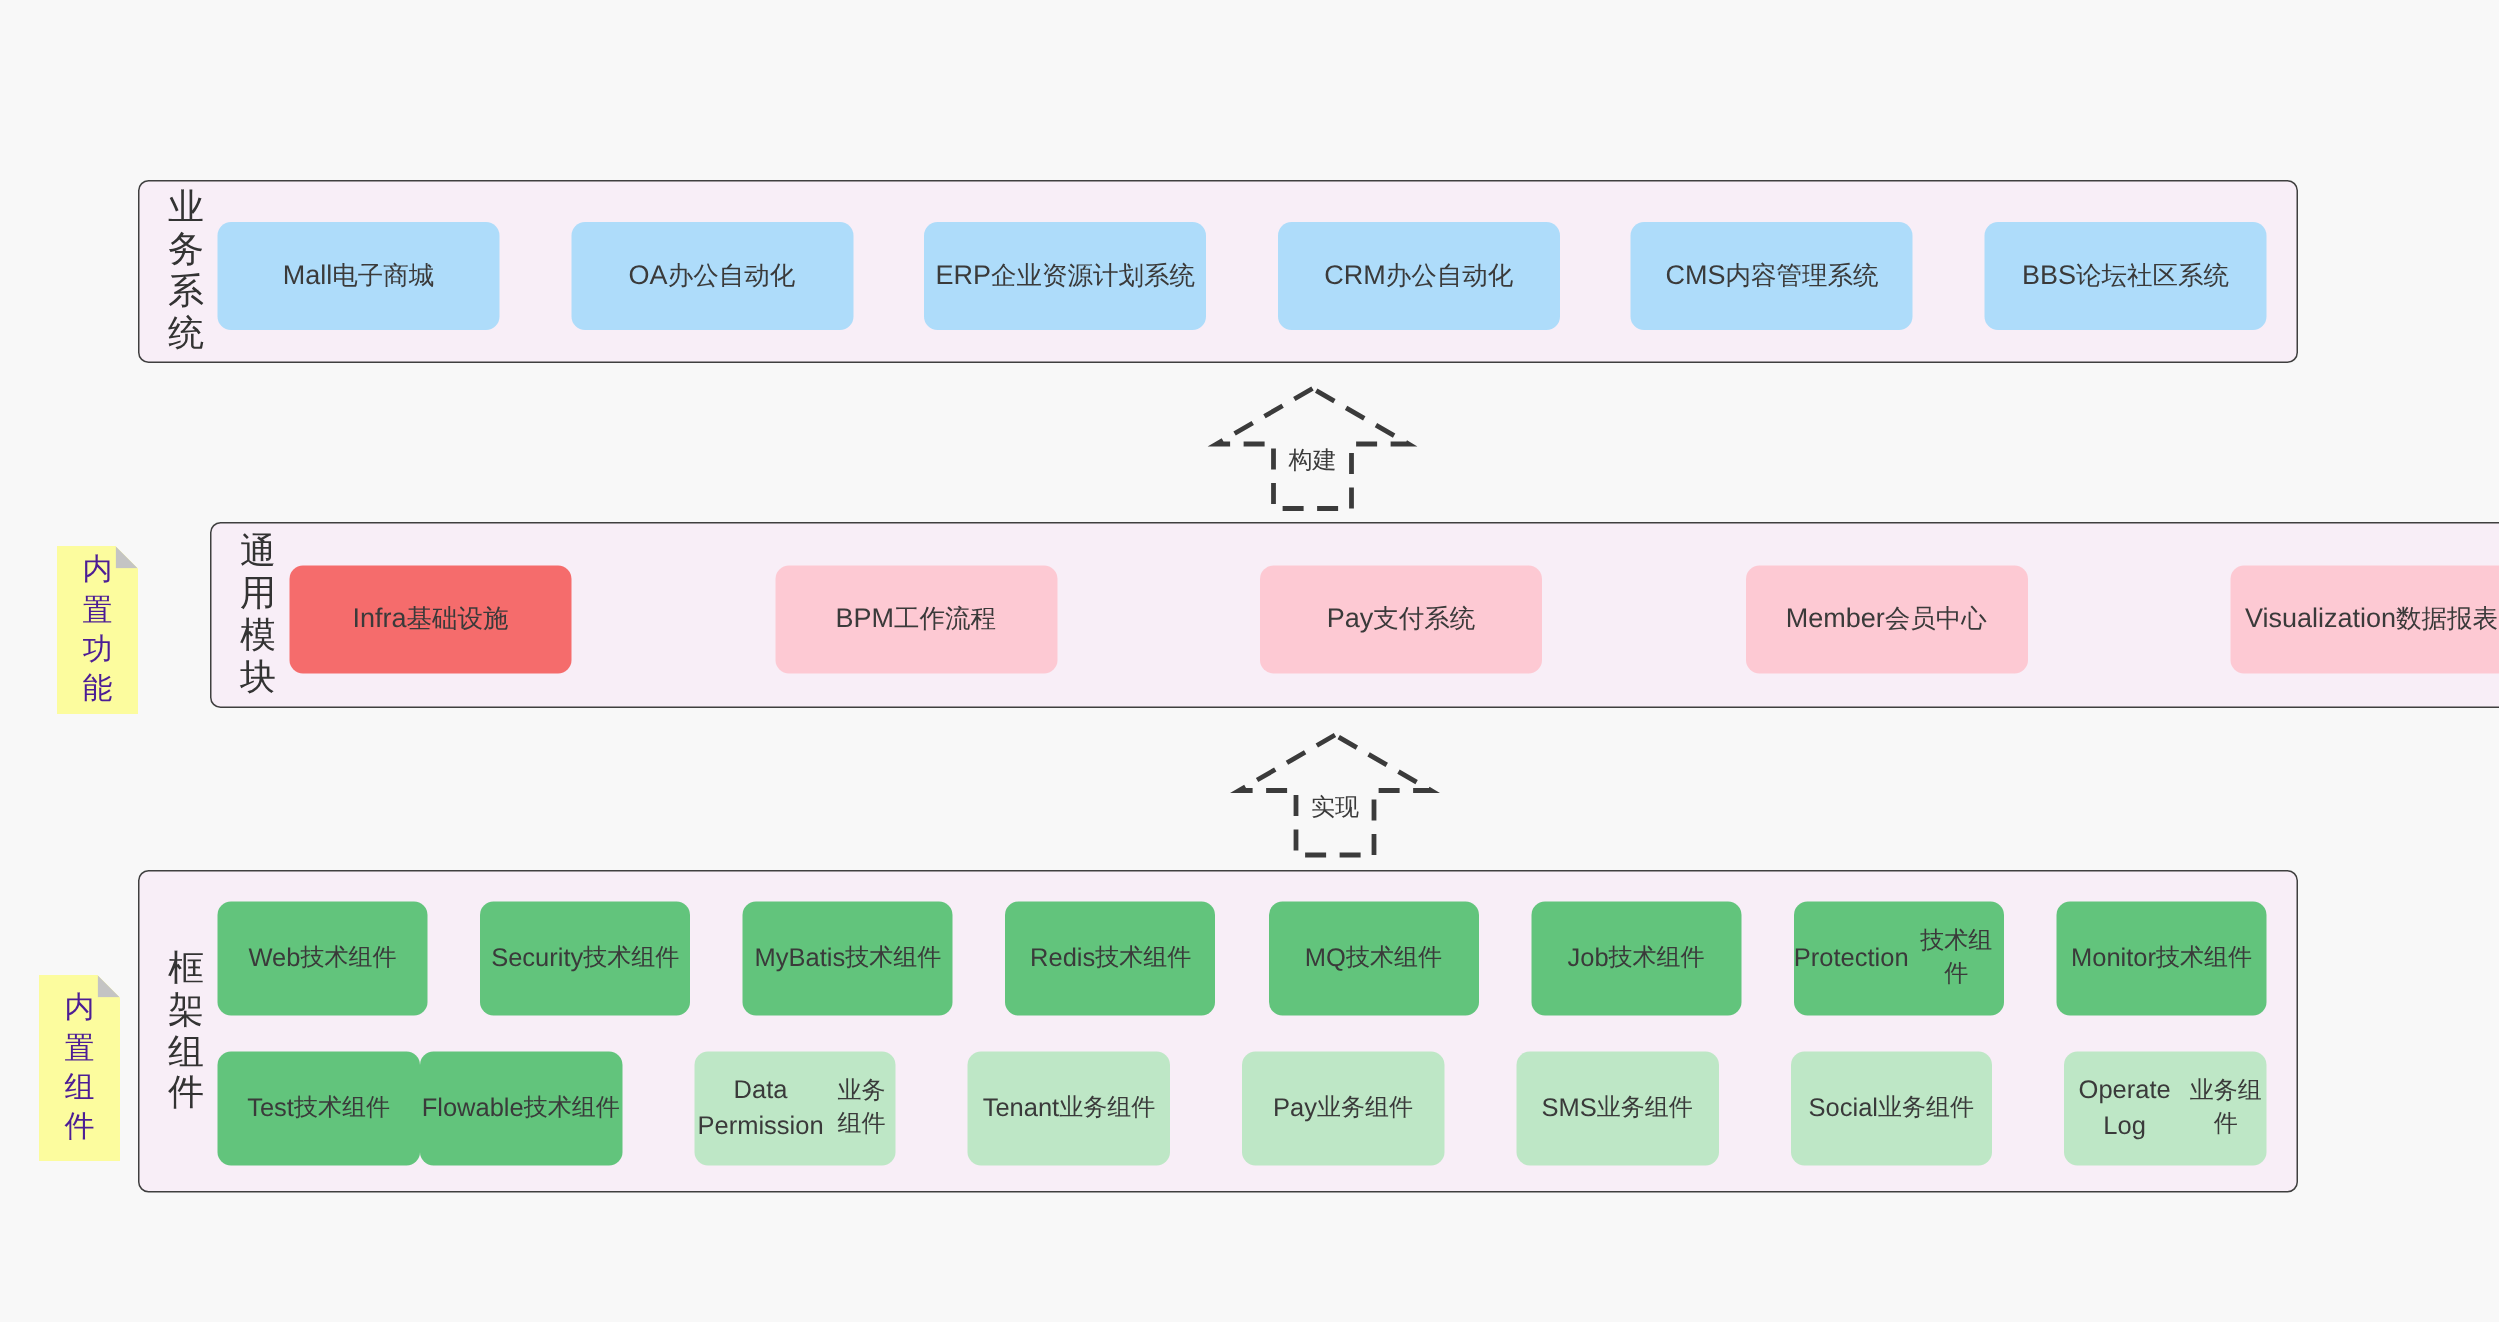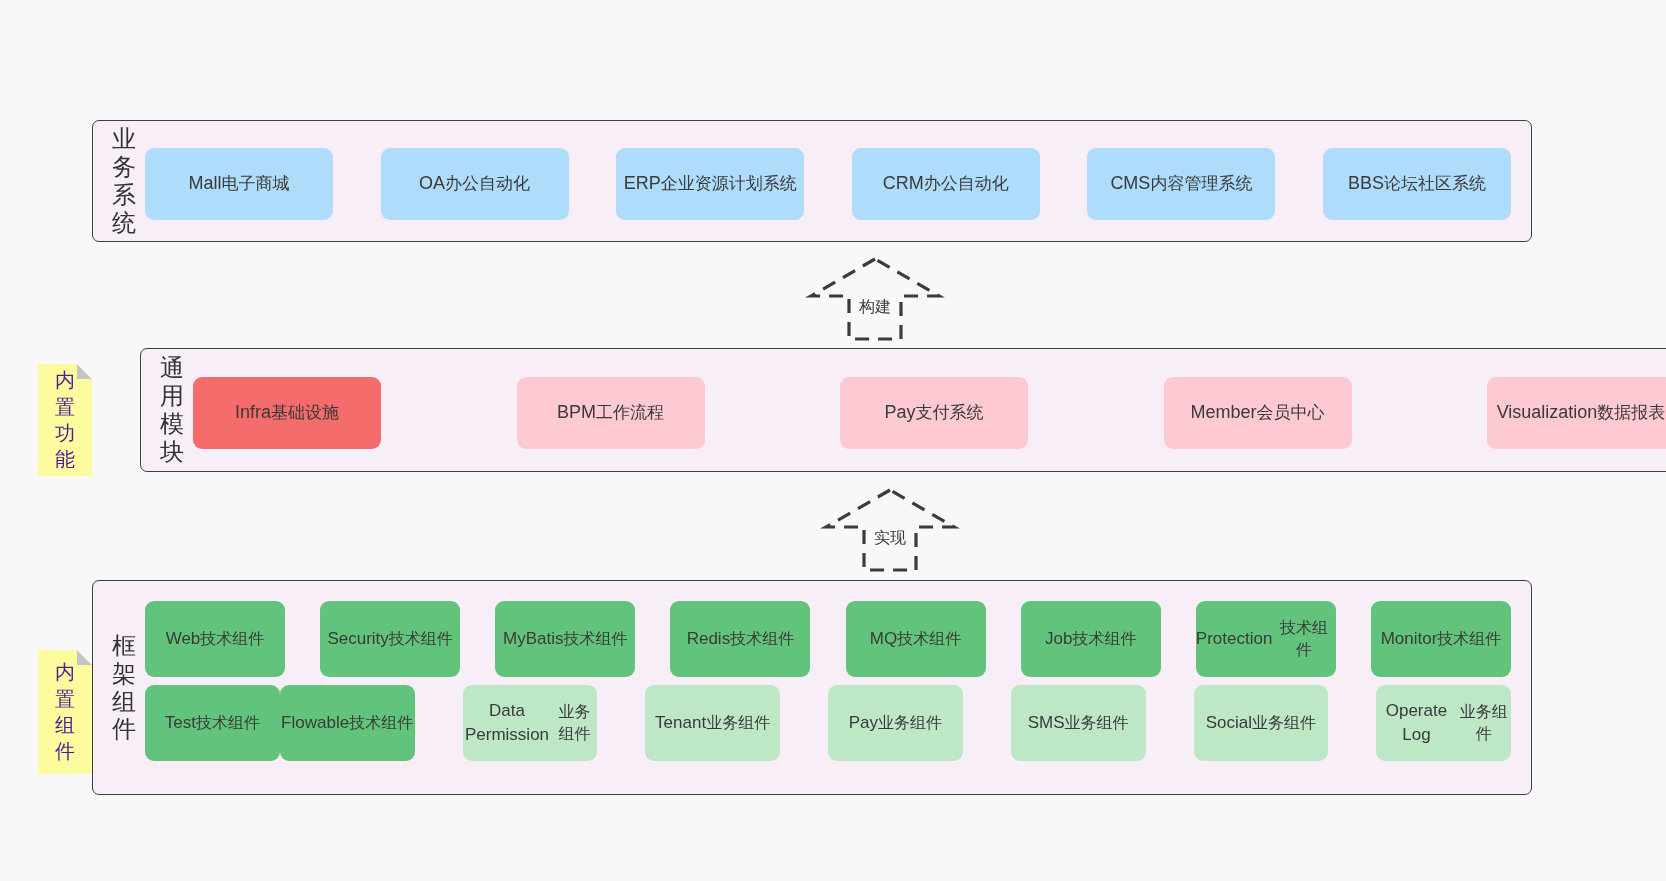--- a/index.html
+++ b/index.html
@@ -120,21 +120,21 @@
     </div>
   </div>
 
   <div class="arrow" style="left:820px;top:487px;font-family:Liberation Mono, monospace;">
     <svg viewBox="0 0 140 86">
       <path d="M70 3 L6 40 L44 40 L44 83 L96 83 L96 40 L134 40 Z" fill="none" stroke="#3b3b3b" stroke-width="3.2" stroke-dasharray="14 9"></path>
     </svg>
     <div class="alabel">实现</div>
   </div>
 
-  <div class="sticky" style="left:38px;top:650px;height:124px;">
+  <div class="sticky" style="left:26px;top:650px;height:124px;">
     <div class="fold"></div>
     <div class="stext">内置组件</div>
   </div>
 
   <div class="band" style="left:92px;top:580px;width:1440px;height:215px;">
     <div class="band-label">
       <div class="vtext">框架组件</div>
     </div>
     <div class="band-row" style="top:20px;">
       <div class="box box-sm green">
@@ -163,21 +163,21 @@
       </div>
       <div class="box box-sm green">
         <div class="box-title">Protection</div>
         <div class="box-sub">技术组件</div>
       </div>
       <div class="box box-sm green">
         <div class="box-title">Monitor</div>
         <div class="box-sub">技术组件</div>
       </div>
     </div>
-    <div class="band-row" style="top:104px;">
+    <div class="band-row" style="top:120px;">
       <div class="box box-sm green">
         <div class="box-title">Test</div>
         <div class="box-sub">技术组件</div>
       </div>
       <div class="box box-sm green">
         <div class="box-title">Flowable</div>
         <div class="box-sub">技术组件</div>
       </div>
       <div class="box box-sm green-light">
         <div class="box-title">Data Permission</div>

